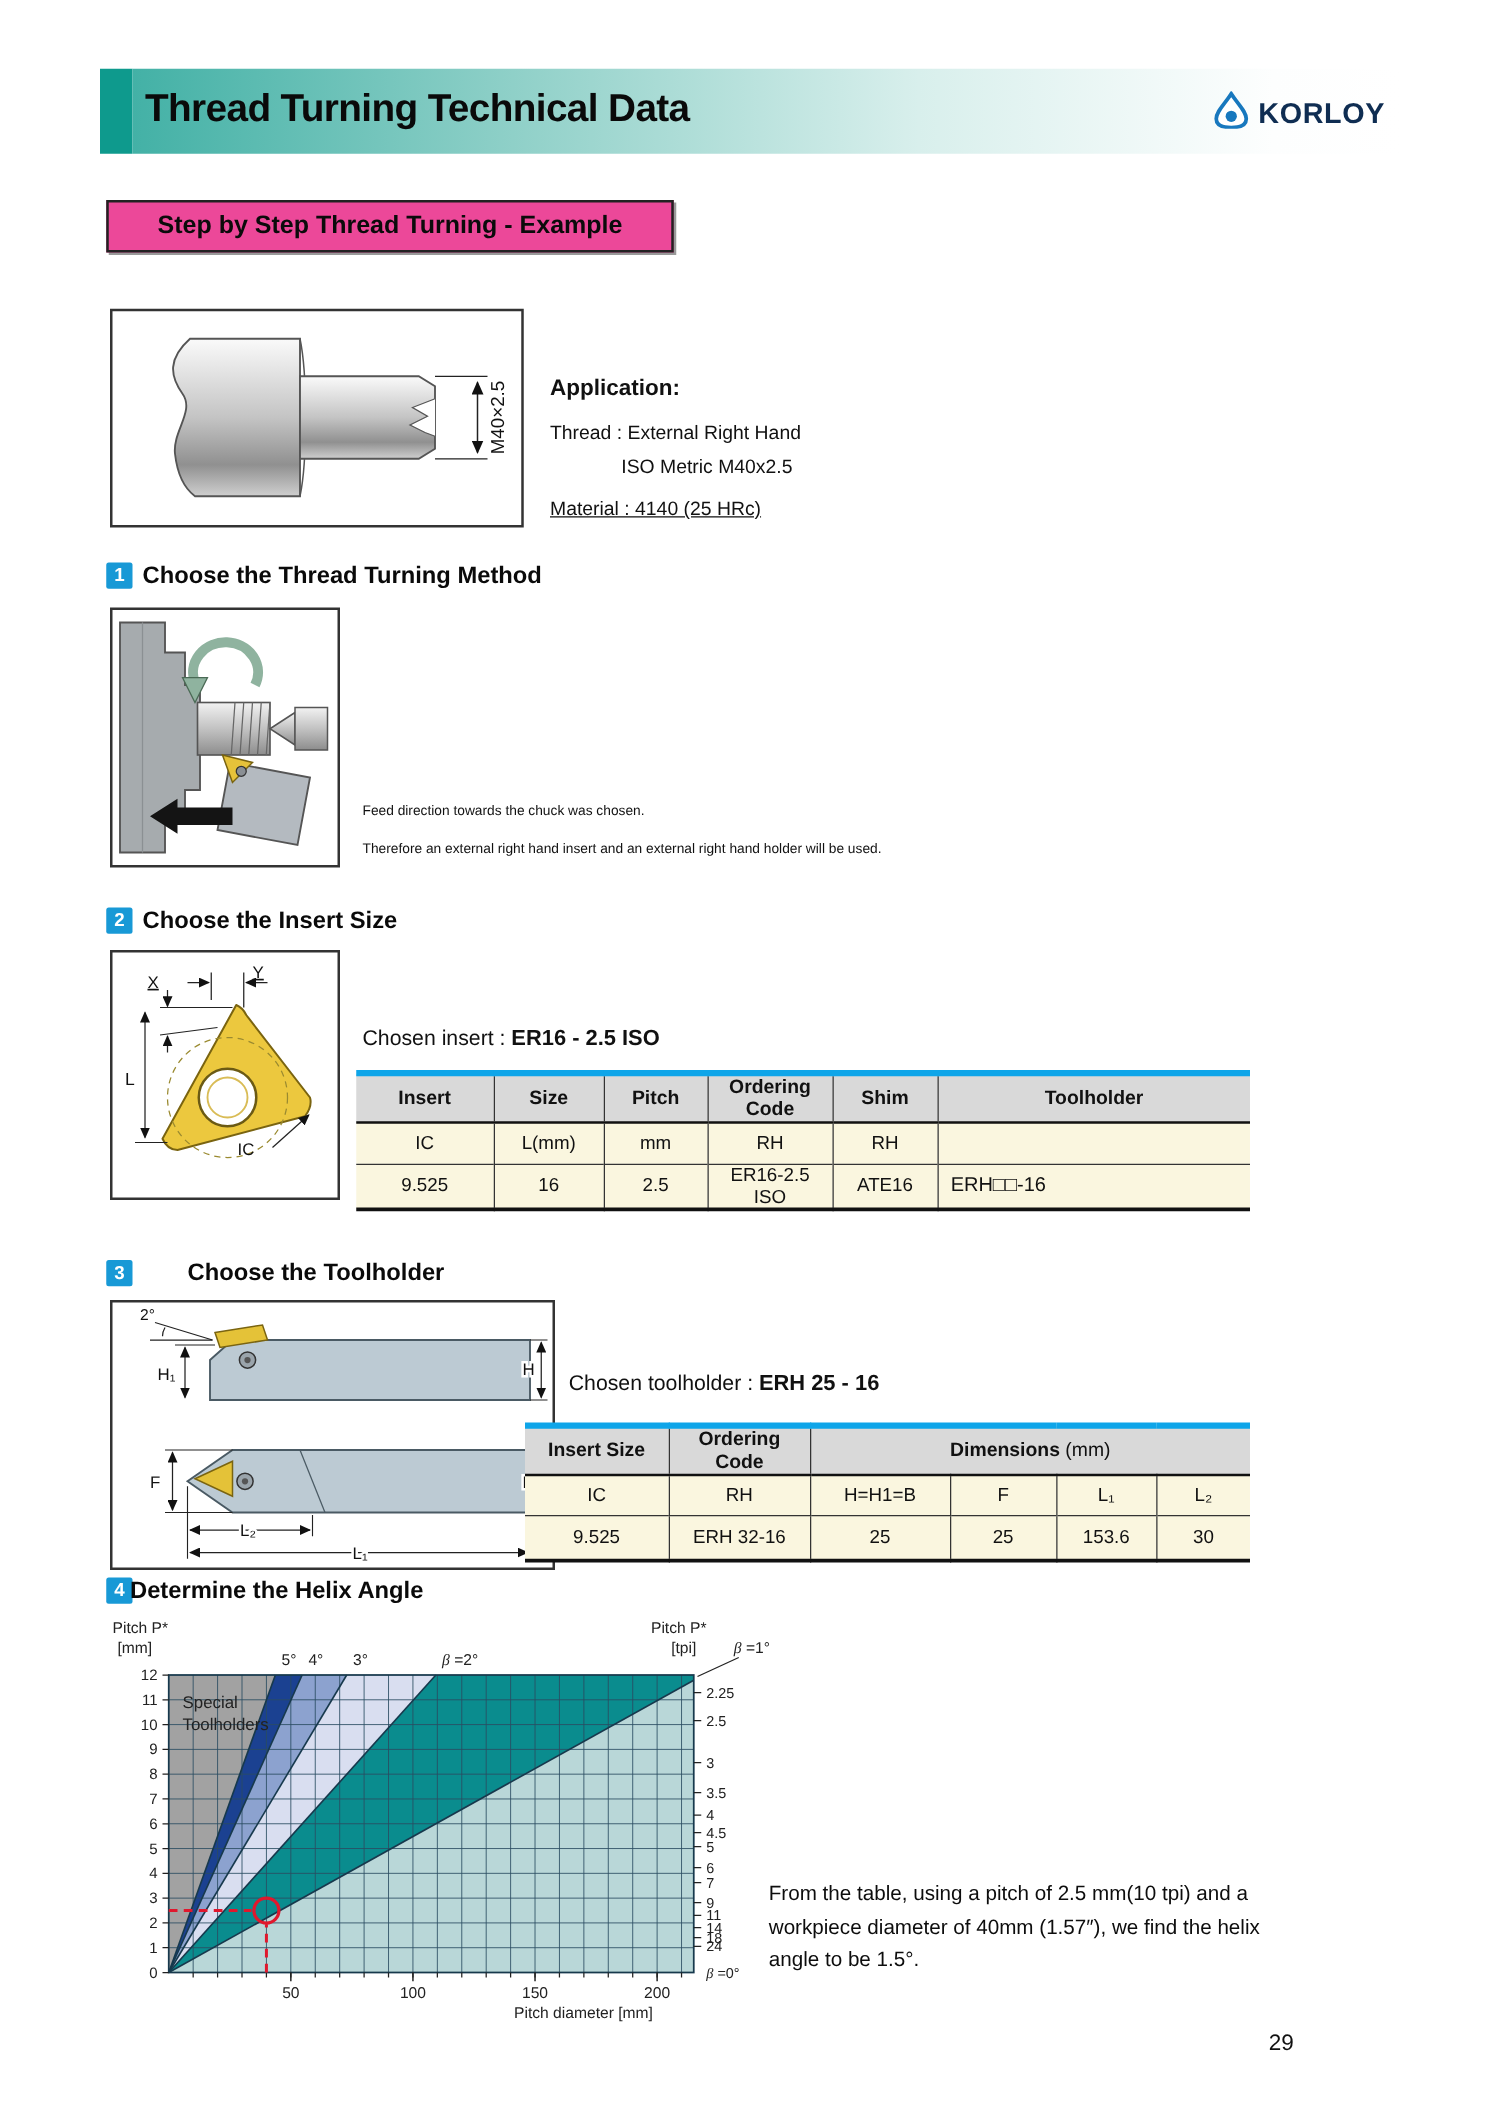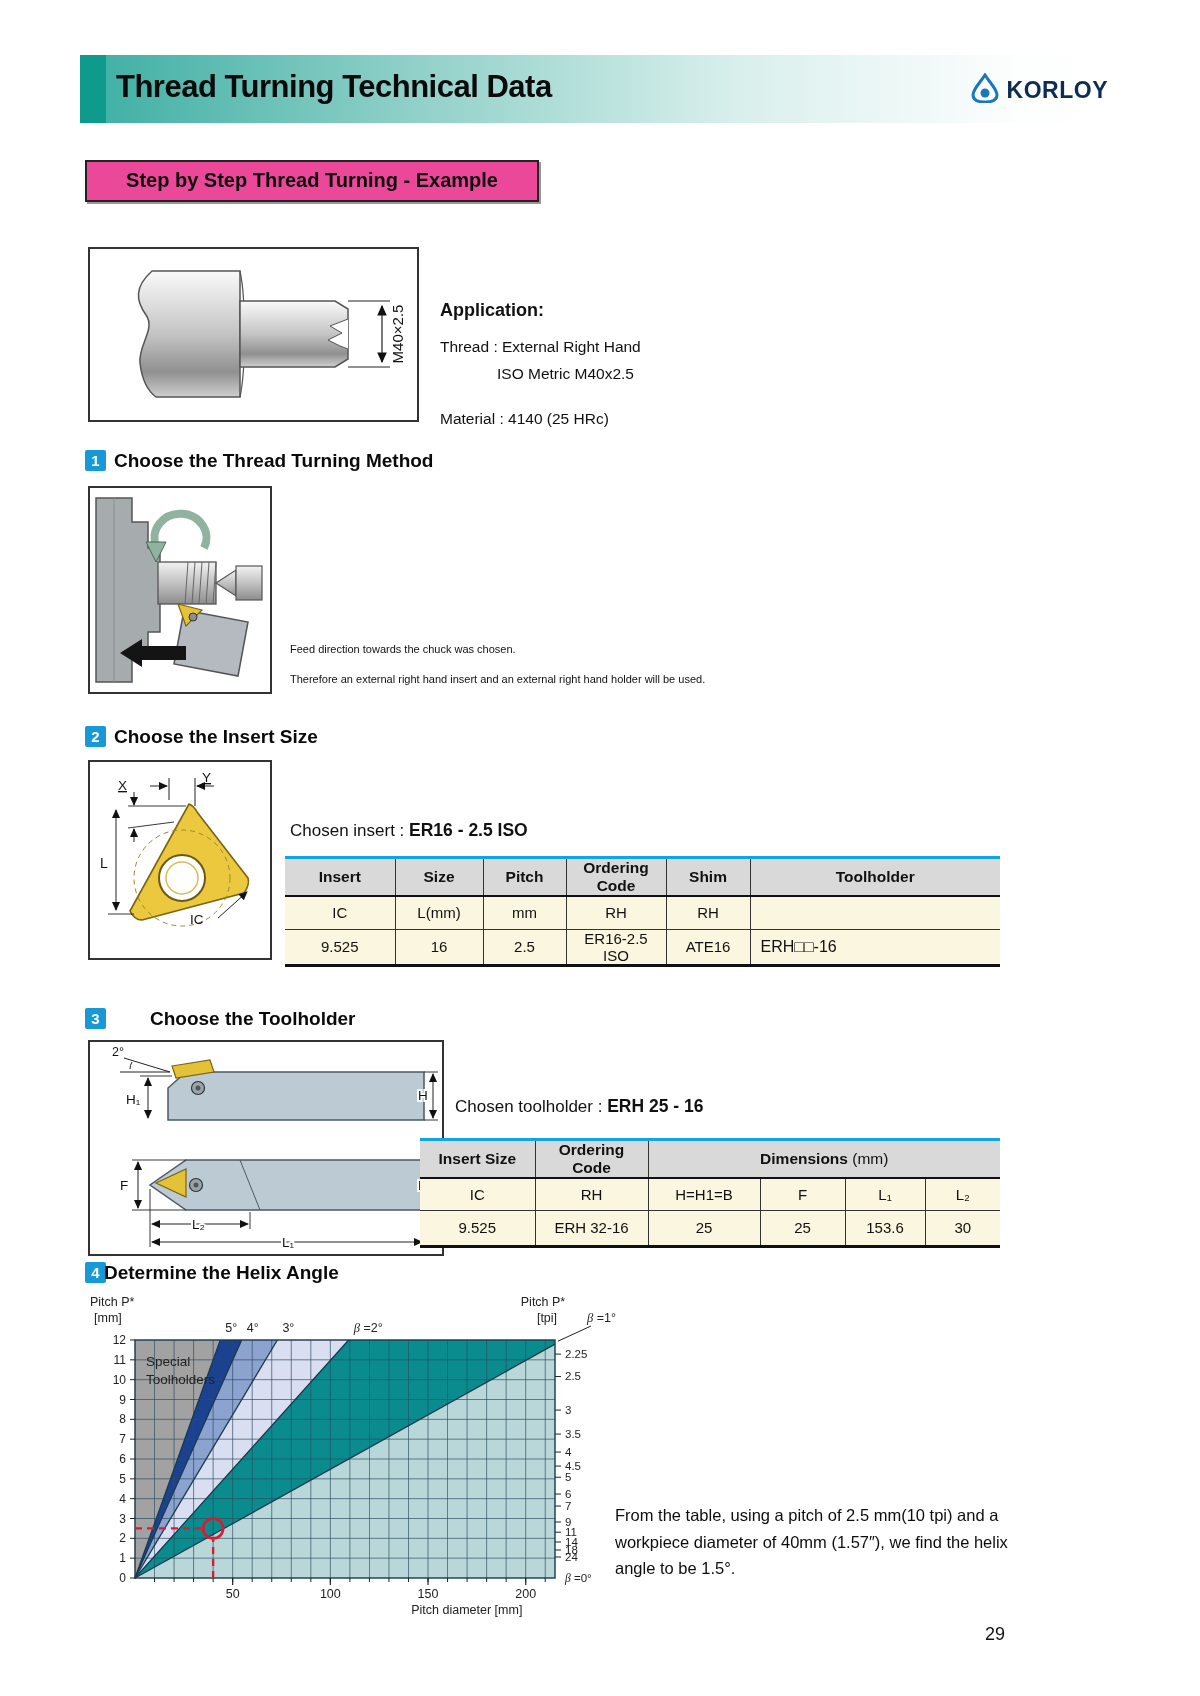--- a/index.html
+++ b/index.html
@@ -25,32 +25,32 @@
     text-align:center;line-height:21px;border-radius:2px;}
   .step-title{font-size:19px;font-weight:bold;color:#0a0a0a;}
   
   .app-head{font-size:18px;font-weight:bold;}
   .app-line{font-size:15.5px;line-height:27px;}
   .note{font-size:11px;line-height:30px;color:#111;}
   .chosen{font-size:17px;}
   .chosen b{font-size:17.5px;}
   
   table.dtable{border-collapse:collapse;table-layout:fixed;
-    border-top:3px solid #0ea5e9;border-bottom:3px solid #111;font-size:15px;}
+    border-top:5px solid #0ea5e9;border-bottom:3px solid #111;font-size:15px;}
   table.dtable th{background:#d9d9d9;border-bottom:2px solid #111;font-weight:bold;font-size:15.5px;}
   table.dtable td{background:#faf6df;}
   table.dtable tr.vrow td{border-top:1px solid #333;}
   table.dtable th,table.dtable td{border-left:1px solid #333;text-align:center;vertical-align:middle;padding:0 4px;}
   table.dtable th:first-child,table.dtable td:first-child{border-left:none;}
   td.left-cell{text-align:left !important;padding-left:10px !important;font-size:16px;}
   
   svg text{font-family:"Liberation Sans",sans-serif;}
   .dim-label{paint-order:stroke;stroke:#fff;stroke-width:4px;fill:#111;font-size:13.5px;}
   #chart-note{left:615px;top:1502px;width:425px;font-size:16.5px;line-height:26.5px;color:#0d0d0d;}
-  #page-number{left:985px;top:1624px;width:50px;text-align:left;font-size:18px;color:#111;}
+  #page-number{left:985px;top:1624px;width:50px;text-align:right;font-size:18px;color:#111;}
 </style>
 </head>
 <body>
 
 <div id="page">
 
   <div class="abs" id="header-bar">
     <div class="abs" id="header-tab"></div>
     <div class="abs" id="header-grad"></div>
     <div class="abs" id="page-title">Thread Turning Technical Data</div>
@@ -87,21 +87,21 @@
       <line x1="258" y1="52" x2="300" y2="52" stroke="#222" stroke-width="1"></line>
       <line x1="258" y1="118" x2="300" y2="118" stroke="#222" stroke-width="1"></line>
       <line x1="292" y1="57" x2="292" y2="113" stroke="#222" stroke-width="1.2" marker-start="url(#arrA)" marker-end="url(#arrA)"></line>
       <text x="313" y="85" transform="rotate(-90 313 85)" text-anchor="middle" font-size="15" fill="#111">M40×2.5</text>
     </svg>
   </div>
 
   <div class="abs app-head" style="left:440px;top:300px;">Application:</div>
   <div class="abs app-line" style="left:440px;top:333px;text-align:right;">Thread : External Right Hand</div>
   <div class="abs app-line" style="left:497px;top:360px;">ISO Metric M40x2.5</div>
-  <div class="abs app-line" style="left:440px;top:405px;">Material : 4140 (25 HRc)</div>
+  <div class="abs app-line" style="left:440px;top:394px;text-decoration:underline;">Material : 4140 (25 HRc)</div>
 
   <div class="abs badge" style="left:85px;top:450px;">1</div>
   <div class="abs step-title" style="left:114px;top:450px;">Choose the Thread Turning Method</div>
 
   <div class="abs figbox" style="left:88px;top:486px;width:180px;height:204px;">
     <svg width="180" height="204" viewBox="0 0 180 204">
       <defs>
         <linearGradient id="gB" x1="0" y1="0" x2="0" y2="1">
           <stop offset="0" stop-color="#f2f2f2"></stop>
             <stop offset="0.55" stop-color="#bdbdbd"></stop>

